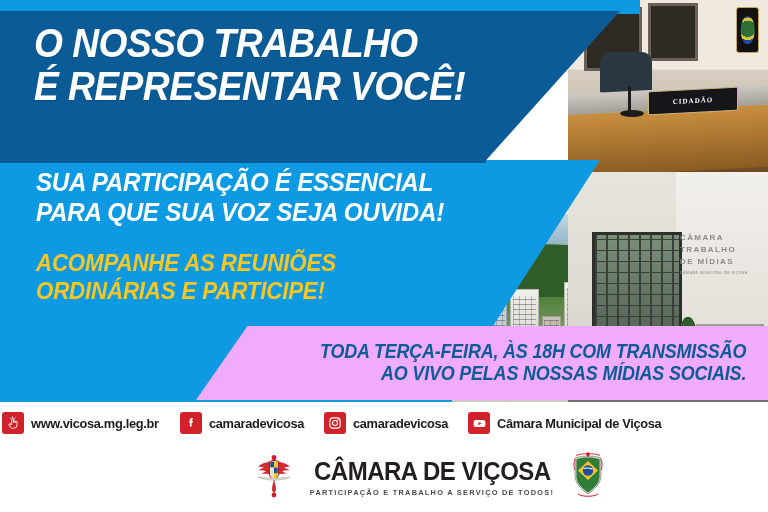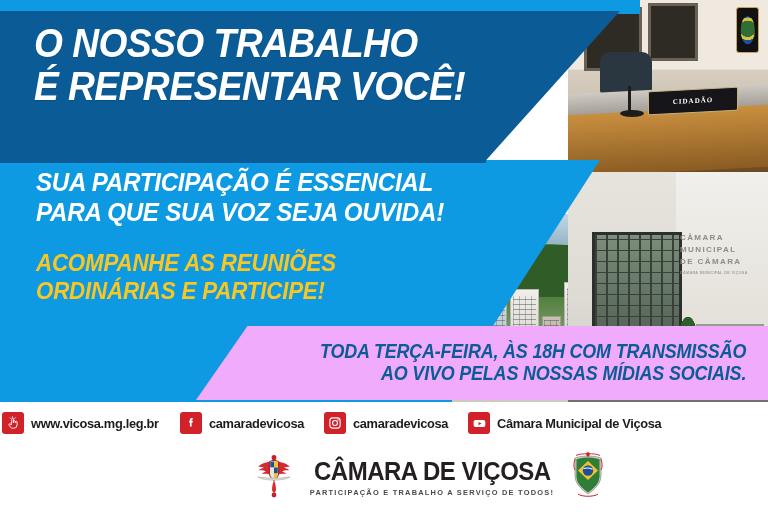--- a/index.html
+++ b/index.html
@@ -491,22 +491,22 @@
       <div class="bldg blue" style="left:94%; width:6%;  height:36%;"></div>
     </div>
 
     <div class="photo photo-building">
       <div class="bld-bg"></div>
       <div class="bld-wall-right"></div>
       <div class="bld-door"></div>
       <div class="bld-plant"></div>
       <div class="bld-sign">
         <div>CÂMARA</div>
-        <div>MUNICIPAL</div>
-        <div>DE CÂMARA</div>
+        <div>TRABALHO</div>
+        <div>DE MÍDIAS</div>
         <div class="bld-sign-sub">CÂMARA MUNICIPAL DE VIÇOSA</div>
       </div>
       <div class="bld-steps"></div>
       <div class="bld-rail"></div>
     </div>
 
     <div class="photo photo-desk">
       <div class="photo-desk-bg"></div>
       <div class="desk-window" style="left:8%; top:4%; width:26%; height:34%;"></div>
       <div class="desk-window" style="left:40%; top:2%; width:22%; height:30%;"></div>

